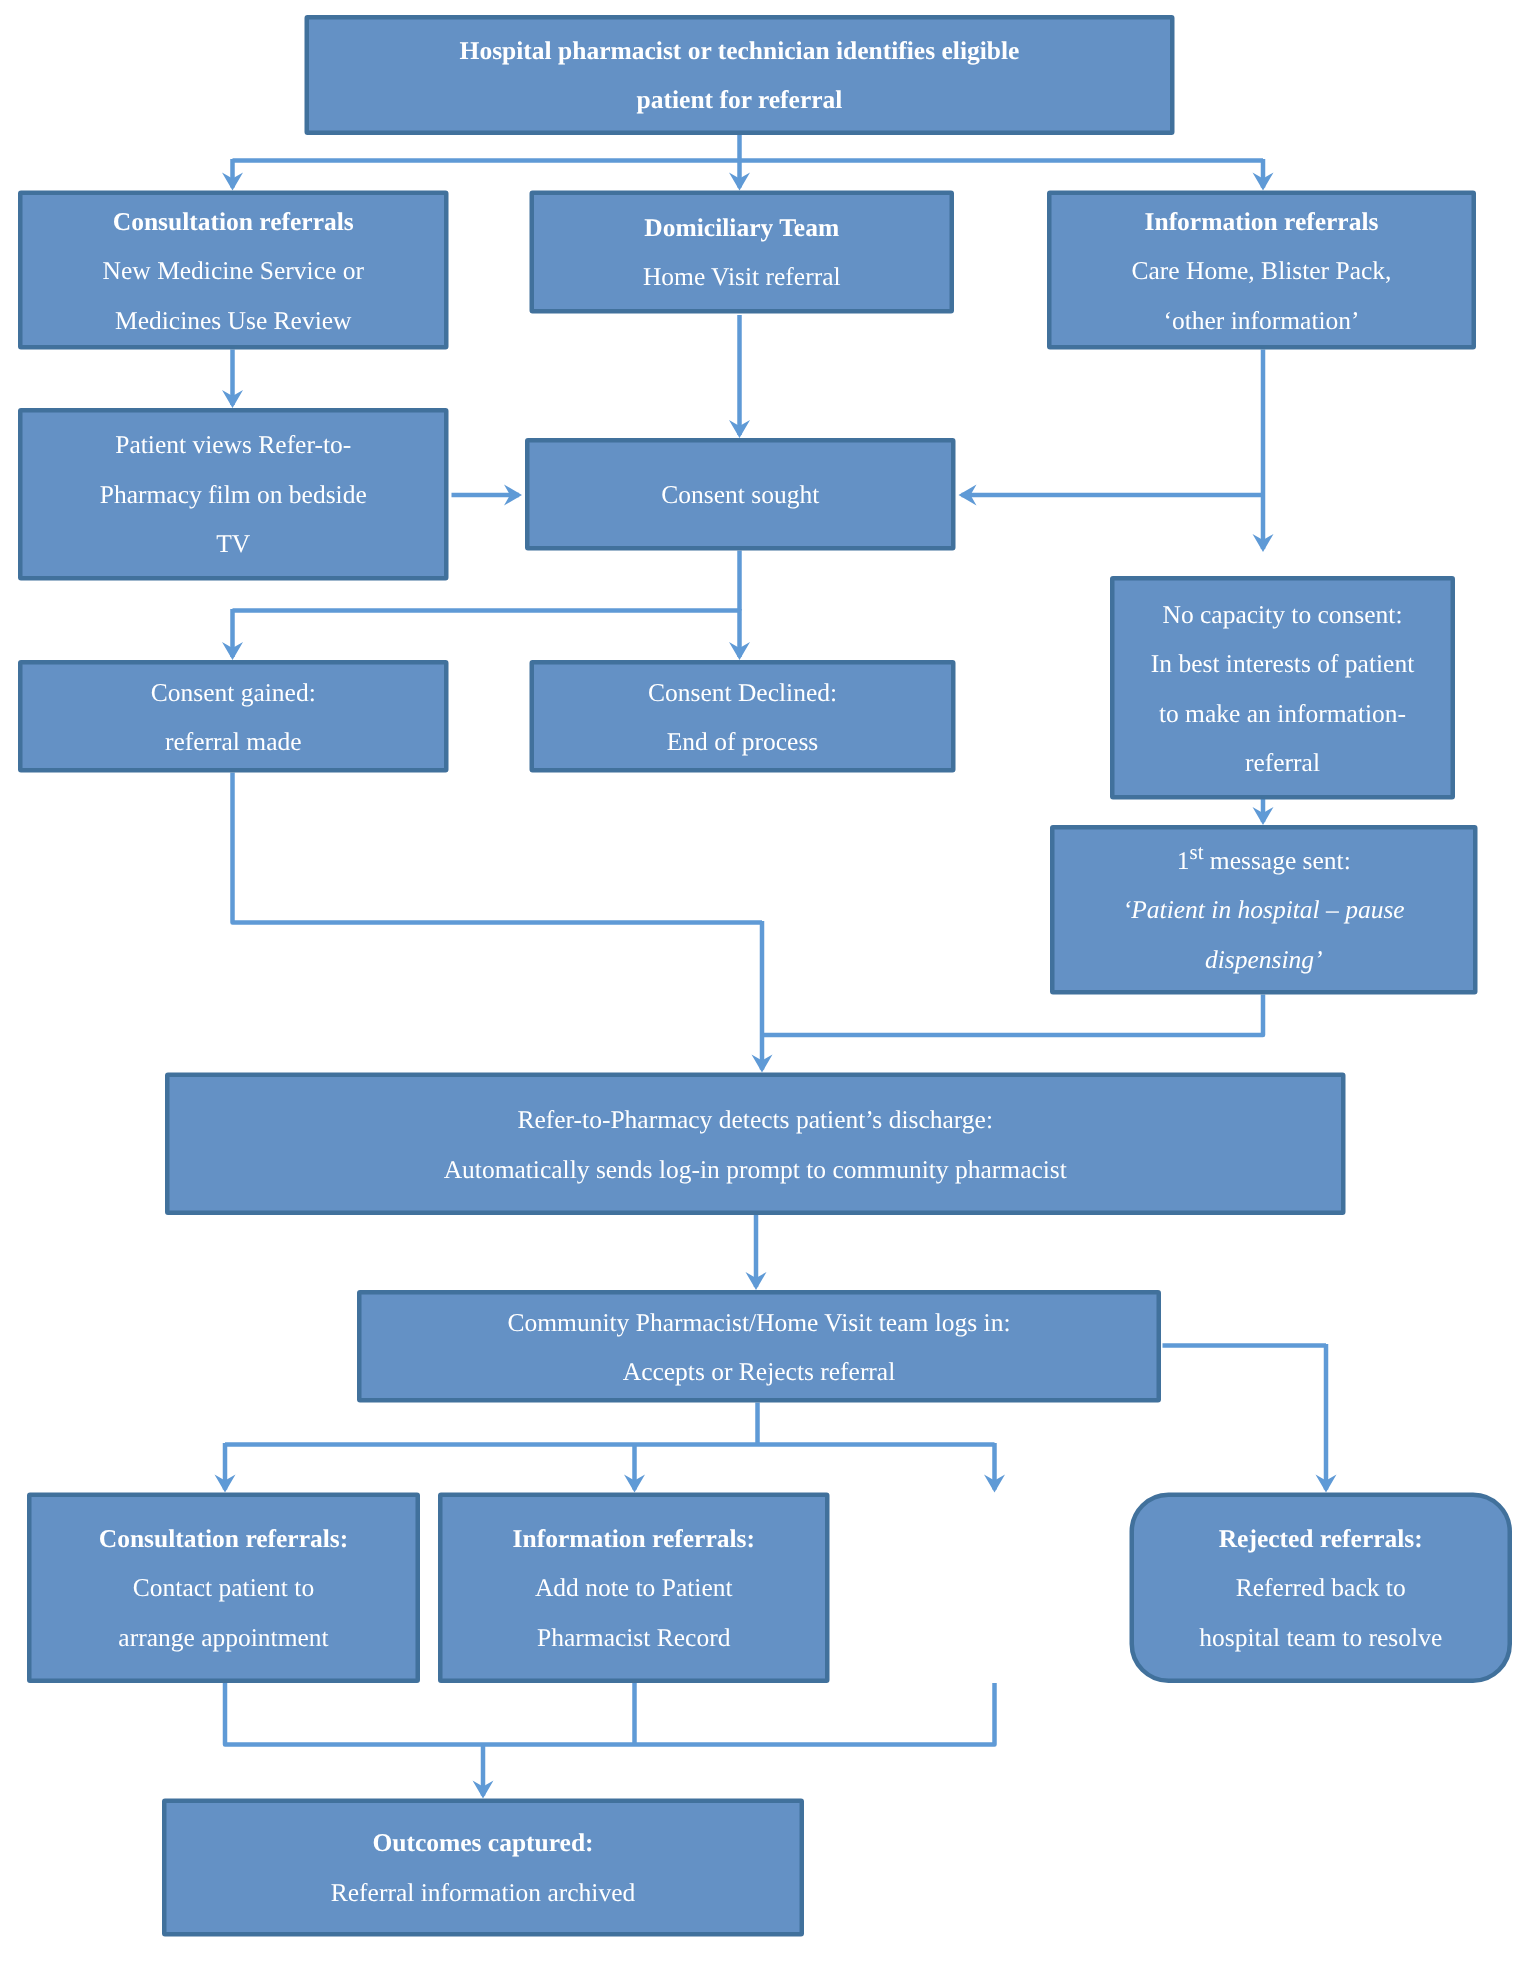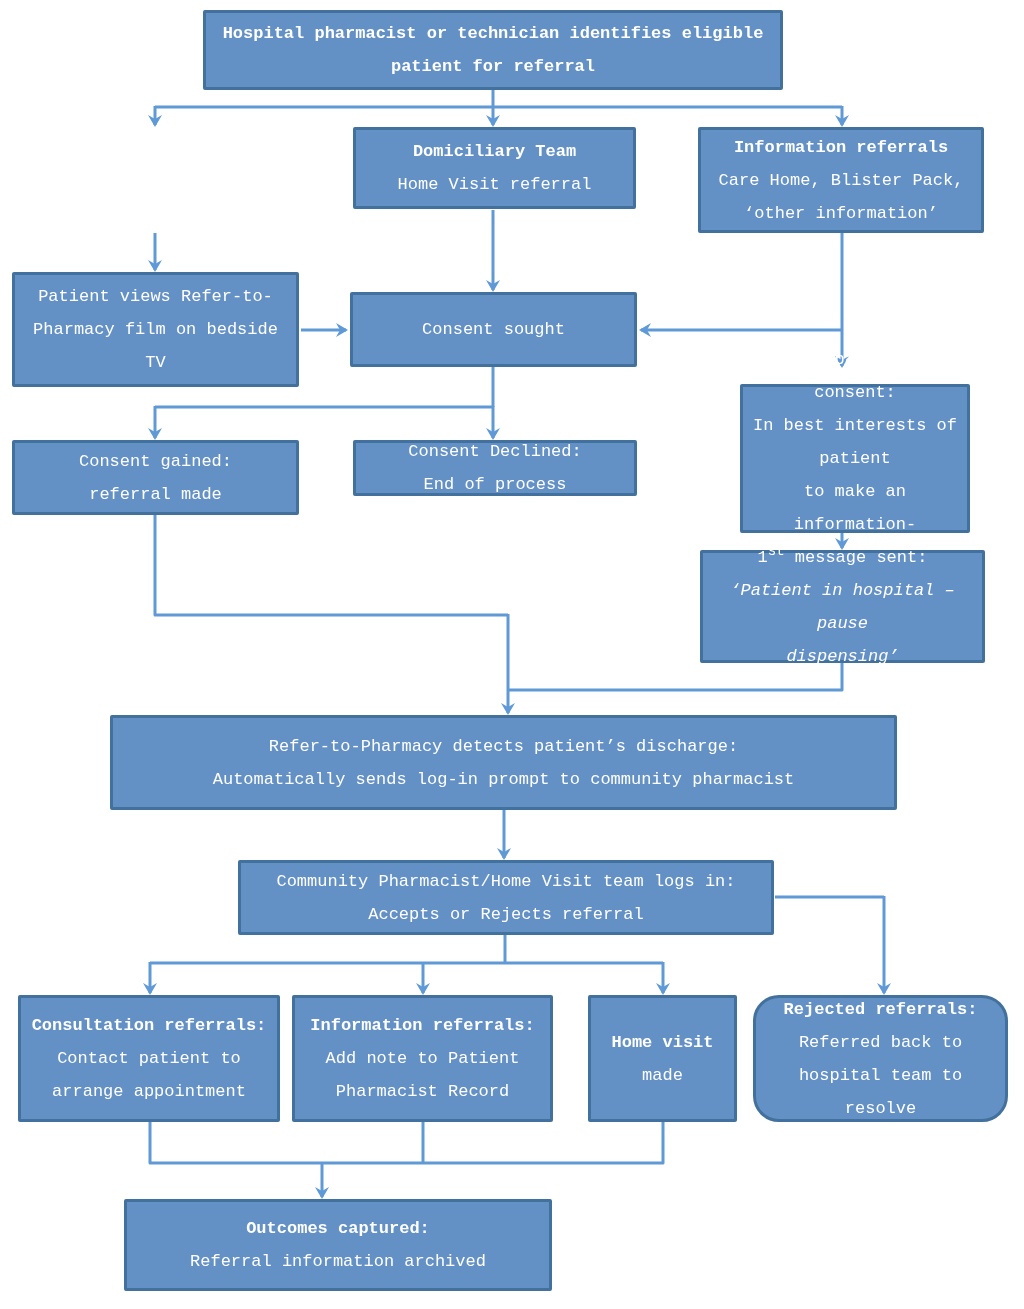--- a/index.html
+++ b/index.html
@@ -1,20 +1,20 @@
 <!DOCTYPE html>
 <html style="--node-fill: #6491c5; --node-border: #41719c; --connector: #5f9ad6; --node-text: #ffffff; --background: #ffffff;"><head>
 <meta charset="utf-8">
 <style>
   html,body { margin:0; padding:0; background:#fff; }
   .stage {
     position:relative;
     width:1024px; height:1309px;
     background:var(--background,#ffffff);
-    font-family:Liberation Mono, monospace;
+    font-family:Liberation Serif, serif;
     overflow:hidden;
   }
   svg.connectors { position:absolute; left:0; top:0; width:1024px; height:1309px; }
   svg.connectors path.c {
     fill:none;
     stroke:var(--connector,#5f9ad6);
     stroke-width:3;
     stroke-linejoin:round;
   }
   #arrowhead path { fill:var(--connector,#5f9ad6); }
@@ -77,20 +77,25 @@
     <path class="c" d="M150,1122 V1163 H663 V1122"></path>
     <path class="c" d="M423,1122 V1163"></path>
     <path class="c" d="M322,1163 V1197" marker-end="url(#arrowhead)"></path>
   </svg>
 
   <div class="node" style="left:203px; top:10px; width:580px; height:80px;">
     <div class="t">Hospital pharmacist or technician identifies eligible
 patient for referral</div>
   </div>
 
+  <div class="node" style="left:12px; top:127px; width:287px; height:106px;">
+    <div class="t">Consultation referrals</div>
+    <div class="b">New Medicine Service or
+Medicines Use Review</div>
+  </div>
 
   <div class="node" style="left:353px; top:127px; width:283px; height:82px;">
     <div class="t">Domiciliary Team</div>
     <div class="b">Home Visit referral</div>
   </div>
 
   <div class="node" style="left:698px; top:127px; width:286px; height:106px;justify-content:center;">
     <div class="t">Information referrals</div>
     <div class="b">Care Home, Blister Pack,
 ‘other information’</div>
@@ -111,21 +116,21 @@
 In best interests of patient
 to make an information-
 referral</div>
   </div>
 
   <div class="node" style="left:12px; top:440px; width:287px; height:75px;">
     <div class="b">Consent gained:
 referral made</div>
   </div>
 
-  <div class="node" style="left:353px; top:440px; width:284px; height:56px;">
+  <div class="node" style="left:353px; top:440px; width:284px; height:75px;">
     <div class="b">Consent Declined:
 End of process</div>
   </div>
 
   <div class="node" style="left:700px; top:550px; width:285px; height:113px;">
     <div class="b"><span>1</span><sup>st</sup><span> message sent:</span></div>
     <div class="b i">‘Patient in hospital – pause
 dispensing’</div>
   </div>
 
@@ -144,29 +149,25 @@
     <div class="b">Contact patient to
 arrange appointment</div>
   </div>
 
   <div class="node" style="left:292px; top:995px; width:261px; height:127px;">
     <div class="t">Information referrals:</div>
     <div class="b">Add note to Patient
 Pharmacist Record</div>
   </div>
 
-  <div class="node" style="left:588px; top:995px; width:149px; height:127px;">
-    <div class="t">Home visit</div>
-    <div class="b">made</div>
-  </div>
 
   <div class="node" style="left:753px; top:995px; width:255px; height:127px;border-radius:26px;">
     <div class="t">Rejected referrals:</div>
     <div class="b">Referred back to
 hospital team to resolve</div>
   </div>
 
-  <div class="node" style="left:108px; top:1199px; width:428px; height:92px;margin-left:16px;">
+  <div class="node" style="left:108px; top:1199px; width:428px; height:92px;">
     <div class="t">Outcomes captured:</div>
     <div class="b">Referral information archived</div>
   </div>
 
 </div>
 
 </body></html>

